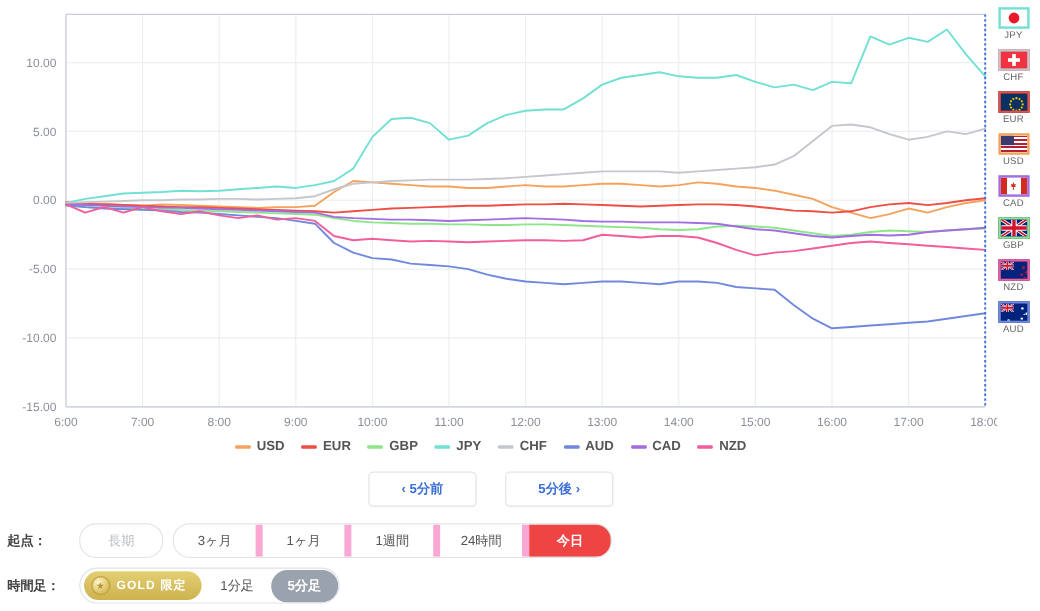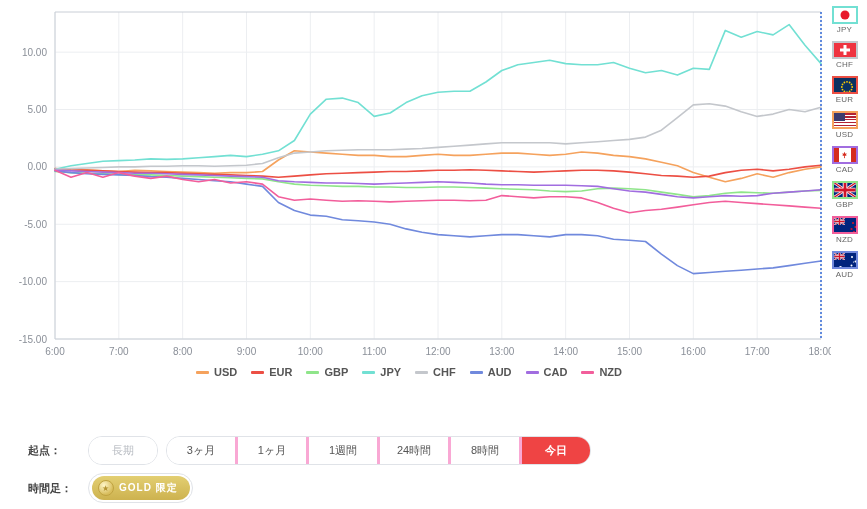--- a/index.html
+++ b/index.html
@@ -49,28 +49,28 @@
 
   
   .navbtns{position:absolute;left:0;top:393px;width:818px;display:flex;justify-content:center;gap:24px;}
   .navbtn{
     min-width:64px;padding:6px 12px;border:1px solid #e3e6ea;border-radius:4px;background:#fff;
     color:#3b6fd6;font-size:11px;font-weight:bold;text-align:center;cursor:pointer;
     box-shadow:0 1px 1px rgba(0,0,0,.04);
   }
 
   
-  .row{position:absolute;display:flex;align-items:center;margin-left:22px;}
+  .row{position:absolute;display:flex;align-items:center;}
   .row-kiten{left:6px;top:436px;}
   .row-ashi{left:6px;top:473px;}
   .row-label{font-size:11px;font-weight:bold;color:#444;width:60px;}
   .pillgroup{display:flex;border:1px solid #e0e3e8;border-radius:14px;overflow:hidden;background:#fff;}
   .pill{
     padding:6px 0;width:68px;text-align:center;font-size:11px;color:#555;
-    border-right:3px solid #f9a8d4;background:#fff;cursor:pointer;
+    border-right:6px solid #f9a8d4;background:#fff;cursor:pointer;
   }
   .pill:last-child{border-right:none;}
   .pill.active{background:#ef4444;color:#fff;font-weight:bold;}
   .pillgroup.solo{border-radius:14px;margin-right:8px;}
   .pill.muted{color:#b8bcc2;}
   .gold-pill{
     display:flex;align-items:center;gap:5px;padding:4px 12px 4px 6px;
     background:linear-gradient(to bottom,#e3cf72,#cdb24f);border-radius:12px;margin:2px 2px 2px 3px;
     color:#fff;font-size:10px;font-weight:bold;letter-spacing:1px;
   }
@@ -265,39 +265,46 @@
       <path d="M0,0 L60,40 M60,0 L0,40" stroke="#cf142b" stroke-width="4"></path>
       <path d="M30,0 L30,40 M0,20 L60,20" stroke="#fff" stroke-width="13"></path>
       <path d="M30,0 L30,40 M0,20 L60,20" stroke="#cf142b" stroke-width="8"></path>
             </svg>
           </span>
         </div>
         <div class="flag-label">AUD</div>
       </div>
     </div>
 
+  <div class="navbtns">
+    <div class="navbtn">‹ 5分前</div>
+    <div class="navbtn">5分後 ›</div>
+  </div>
 
   <div class="row row-kiten">
     <div class="row-label">起点：</div>
     <div class="pillgroup solo">
       <div class="pill muted">長期</div>
     </div>
     <div class="pillgroup" id="origin-options">
         <div class="pill">3ヶ月</div>
         <div class="pill">1ヶ月</div>
         <div class="pill">1週間</div>
         <div class="pill">24時間</div>
-        <div class="pill">8時間</div>
         <div class="pill active">今日</div>
       </div>
   </div>
 
   <div class="row row-ashi">
     <div class="row-label">時間足：</div>
     <div class="ashi-group">
       <div class="gold-pill">
         <span class="gold-coin">★</span>
         <span>GOLD 限定</span>
       </div>
+      <div id="ashi-options" style="display:flex;">
+          <div class="ashi-pill">1分足</div>
+          <div class="ashi-pill active">5分足</div>
+        </div>
     </div>
   </div>
 
 </div>
 
 </body></html>

